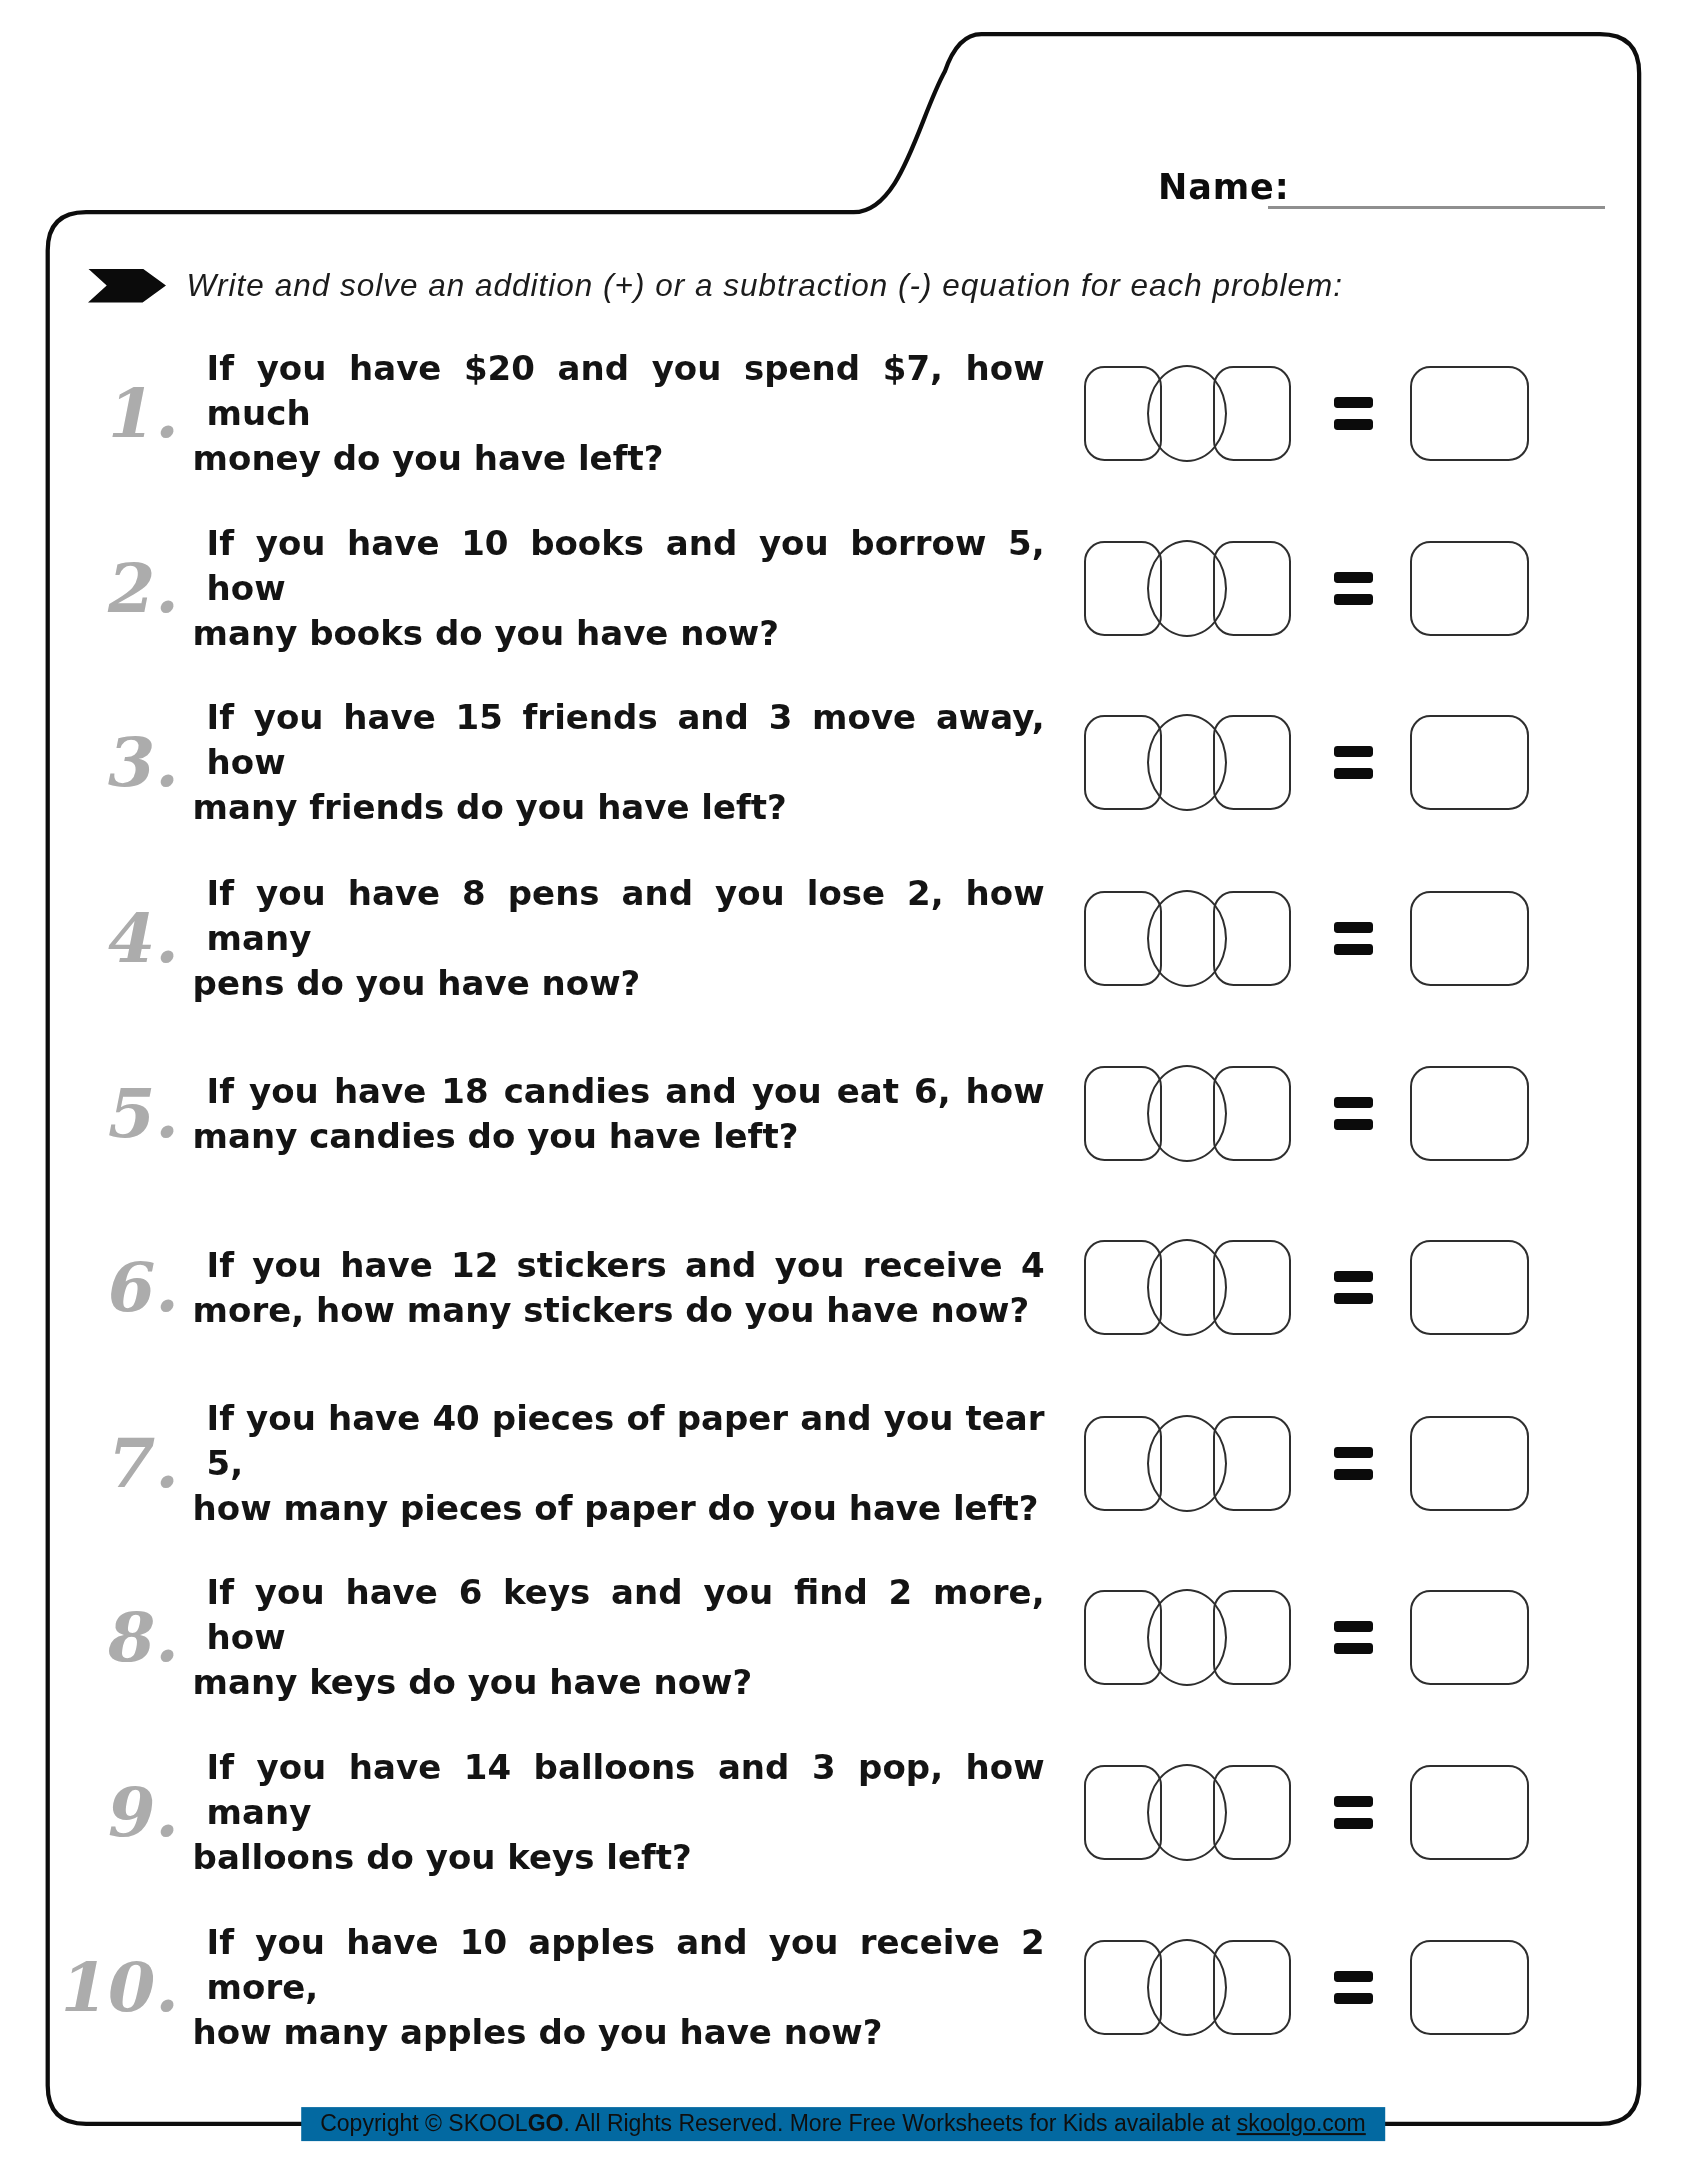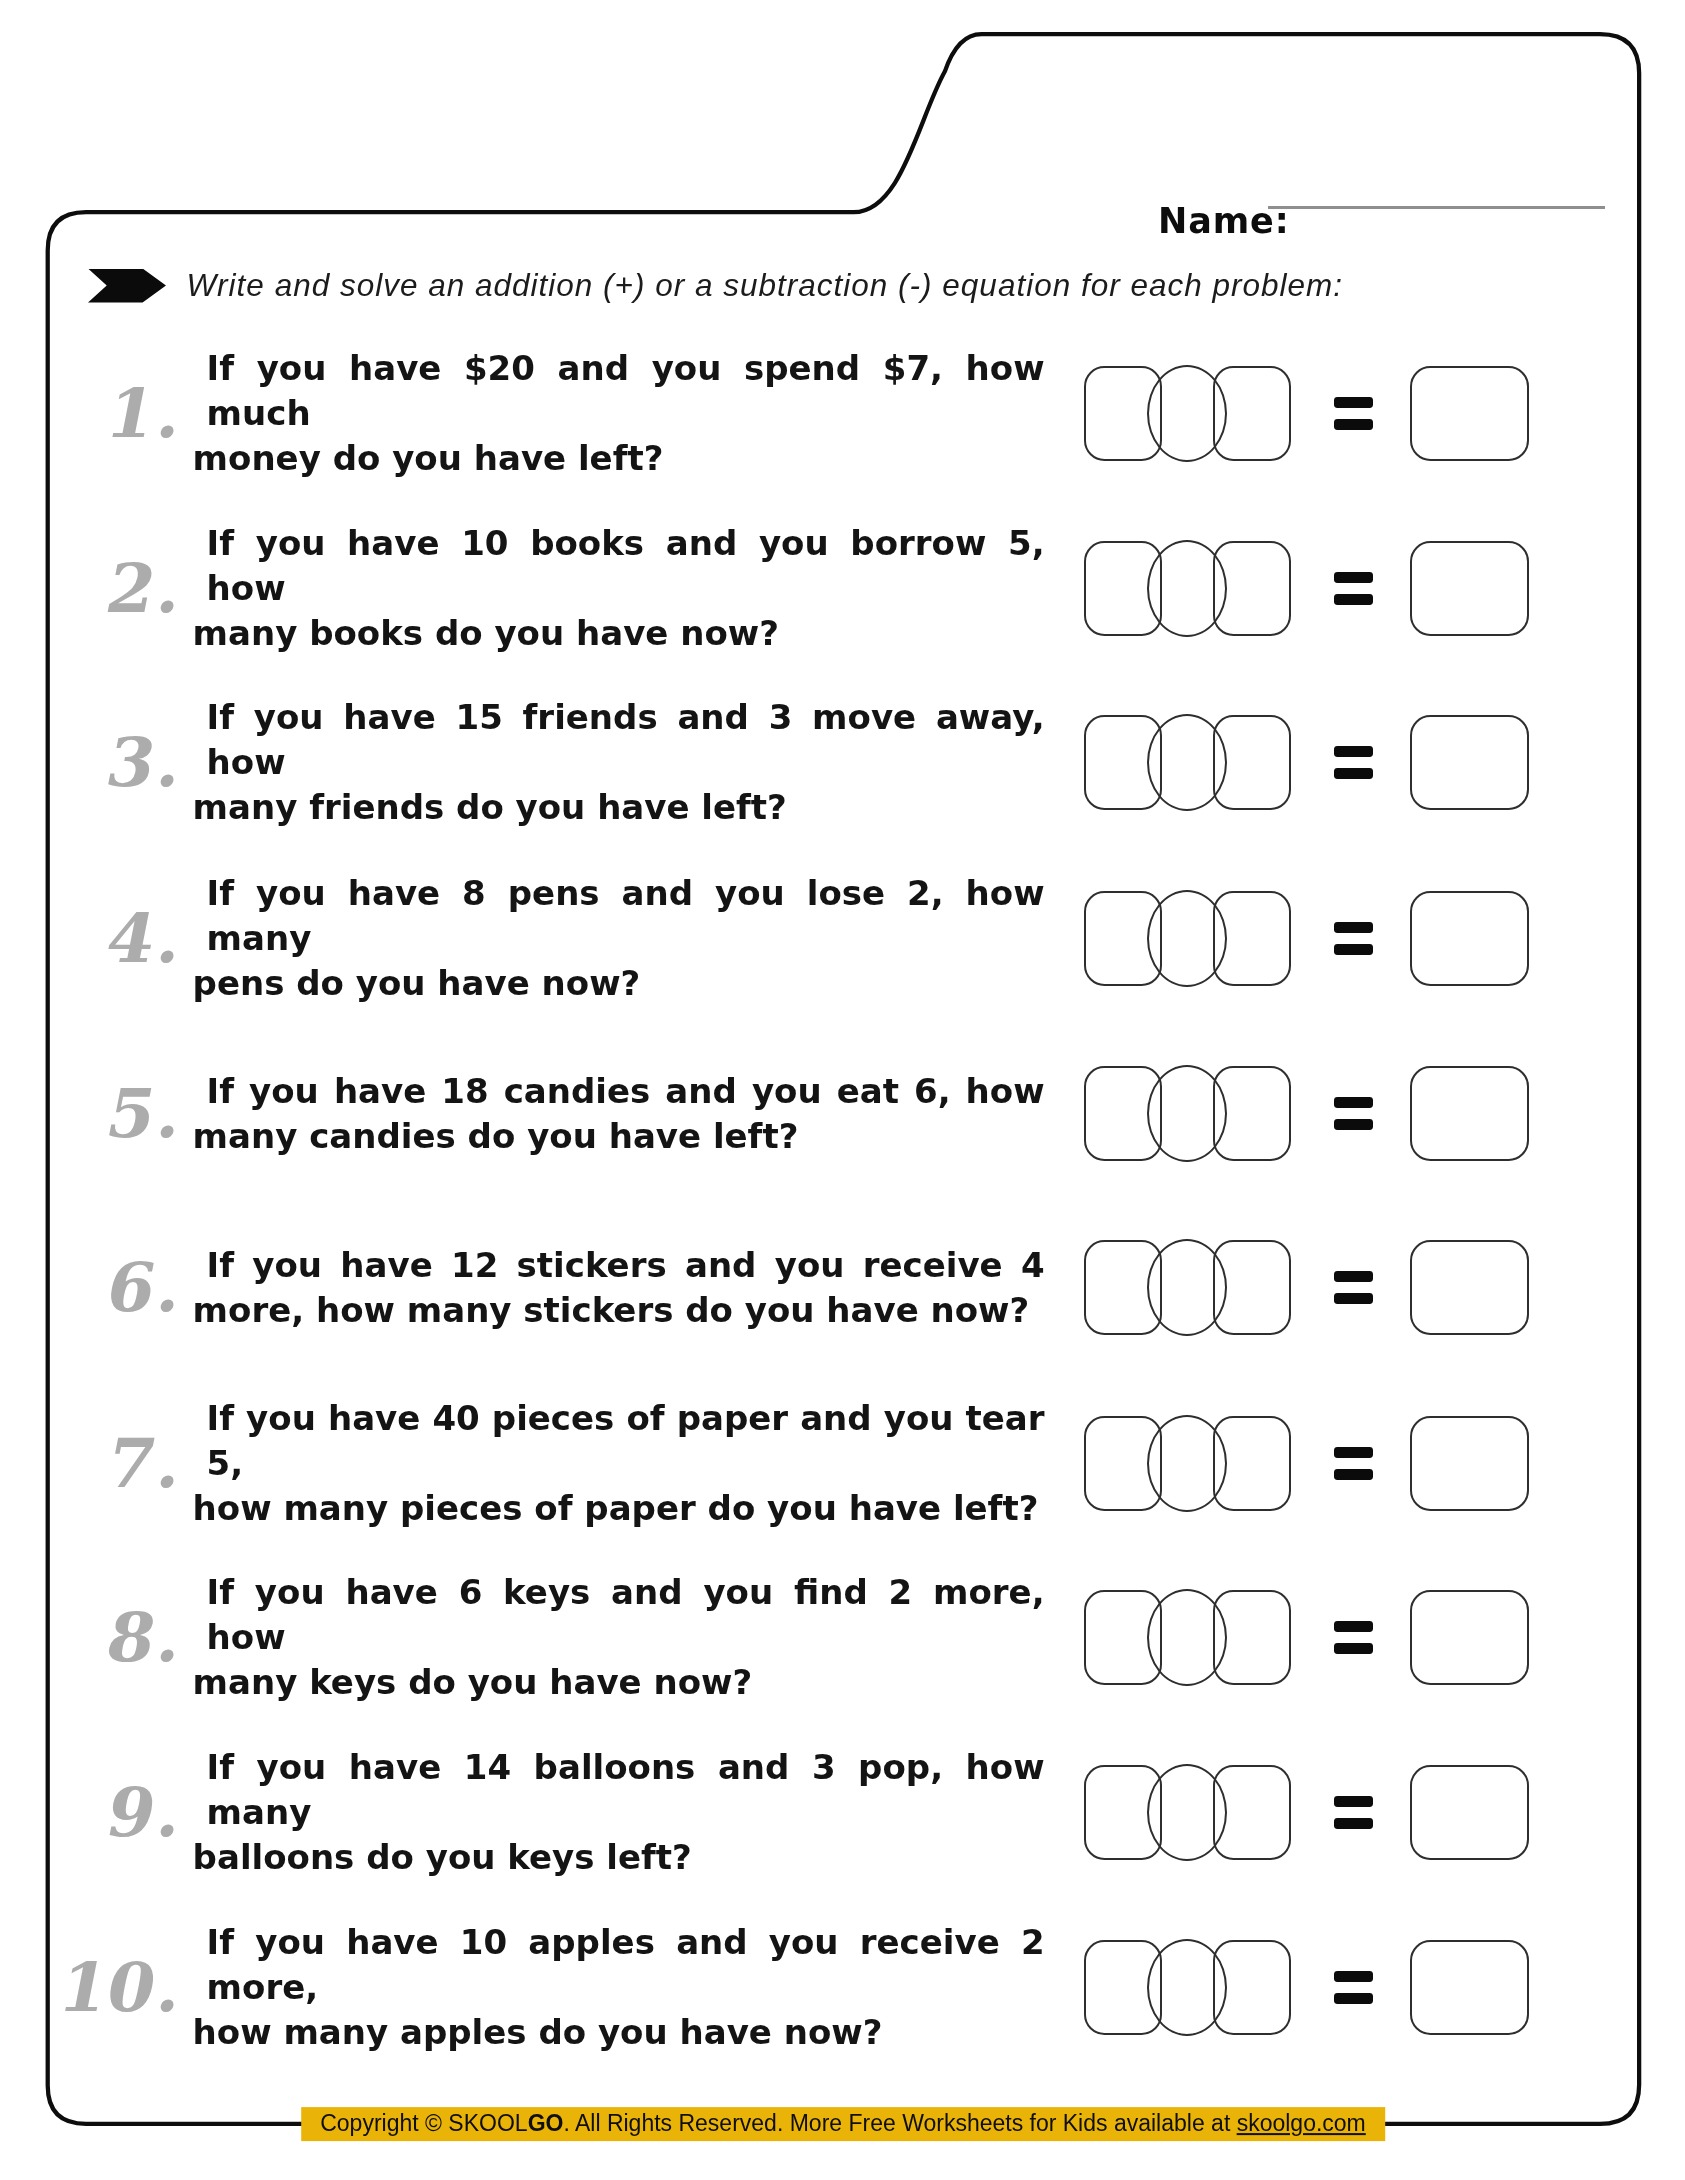--- a/index.html
+++ b/index.html
@@ -15,21 +15,21 @@
          font-family:"DejaVu Sans",sans-serif;}
 
   
   .logo{position:absolute;left:1169px;top:61px;font-family:"Liberation Sans",sans-serif;
         font-size:83px;line-height:89px;white-space:nowrap;}
   .logo-black{color:#0d0d0d;font-weight:400;letter-spacing:-1.7px;}
   .logo-gray{color:#a6a6a6;font-weight:700;letter-spacing:-6px;margin-left:3.4px;}
 
   
   .name-label{position:absolute;left:1158px;top:167px;font-size:35px;font-weight:700;
-              letter-spacing:0.9px;color:#0d0d0d;margin-top:34px;}
+              letter-spacing:0.9px;color:#0d0d0d;}
   .name-line{position:absolute;left:1268px;top:206px;width:337px;height:3.4px;background:#8f8f8f;}
 
   
   .instruction{position:absolute;left:88px;top:258px;right:60px;height:55px;
                display:flex;align-items:center;}
   .arrow{width:78px;height:34px;background:#0b0b0b;flex:0 0 auto;
          clip-path:polygon(0% 0%,70% 0%,100% 50%,70% 100%,0% 100%,24% 50%);}
   .instr-text{margin-left:20.4px;font-family:"Liberation Sans",sans-serif;font-size:31.5px;
               letter-spacing:1px;color:#1c1c1c;white-space:nowrap;font-style:italic;}
 
@@ -44,21 +44,21 @@
   .shapes{display:flex;align-items:center;margin-left:39px;flex:0 0 auto;}
   .slot{box-sizing:border-box;border:2.1px solid #2e2e2e;background:transparent;}
   .slot.rect{width:78px;height:95px;border-radius:20.4px;}
   .slot.circle{width:80px;height:97px;border-radius:50%;margin:0 -14.5px;position:relative;}
   .equals{margin:0 37px 0 43px;display:flex;flex-direction:column;gap:11px;}
   .equals i{display:block;width:39px;height:11px;background:#0b0b0b;border-radius:3.4px;}
   .slot.result{width:119px;height:95px;border-radius:20.4px;}
 
   
   .footer{position:absolute;left:50%;top:2124px;transform:translate(-50%,-50%);
-          background:#eab308;padding:3.4px 19px;white-space:nowrap;
+          background:#0369a1;padding:3.4px 19px;white-space:nowrap;
           font-family:"Liberation Sans",sans-serif;font-size:23px;color:#0f0f0f;}
   .footer .brand-bold{font-weight:700;}
   .footer .site-link{text-decoration:underline;color:#0f0f0f;}
 </style>
 </head>
 <body>
 
 <div class="sheet">
 
   <svg class="border-svg" viewBox="0 0 1979 2560">

